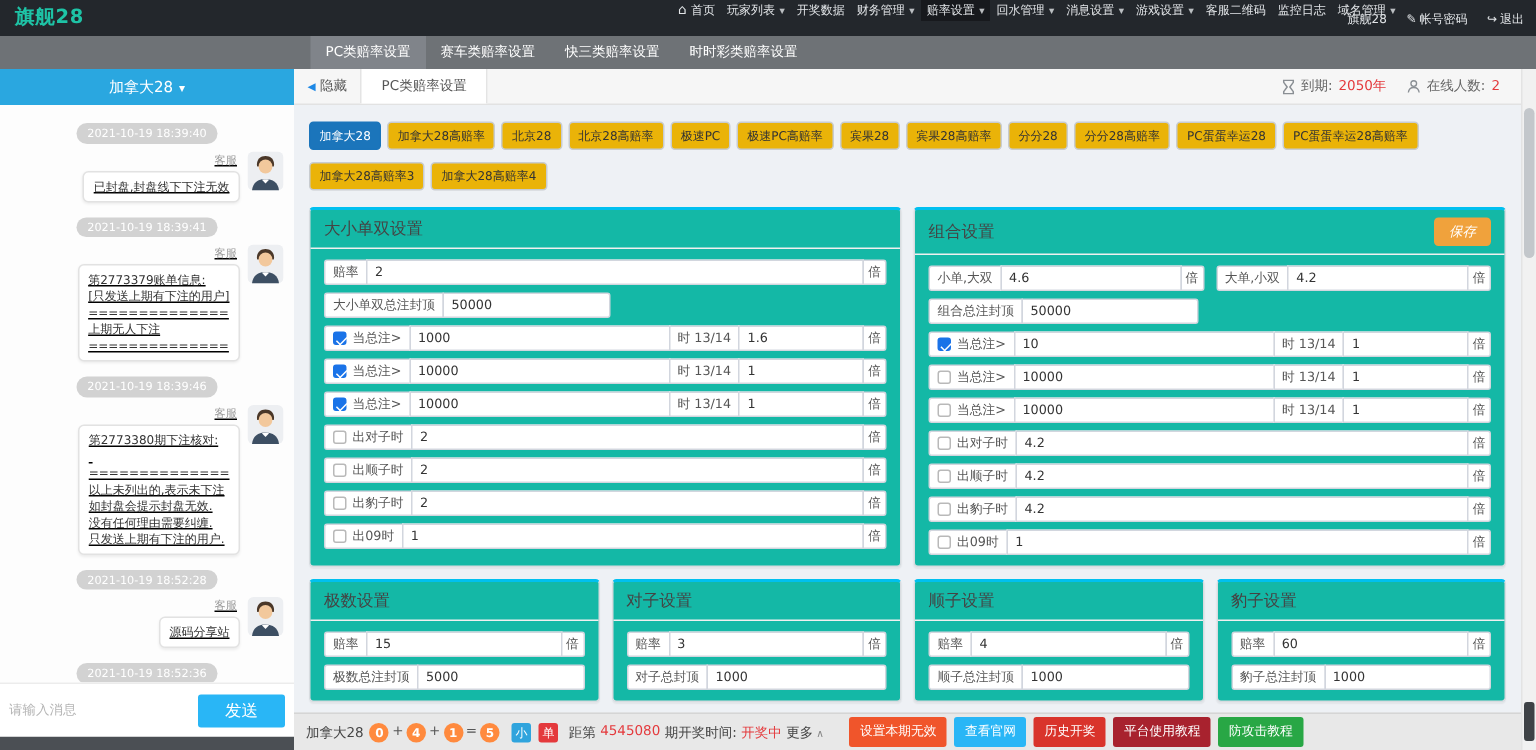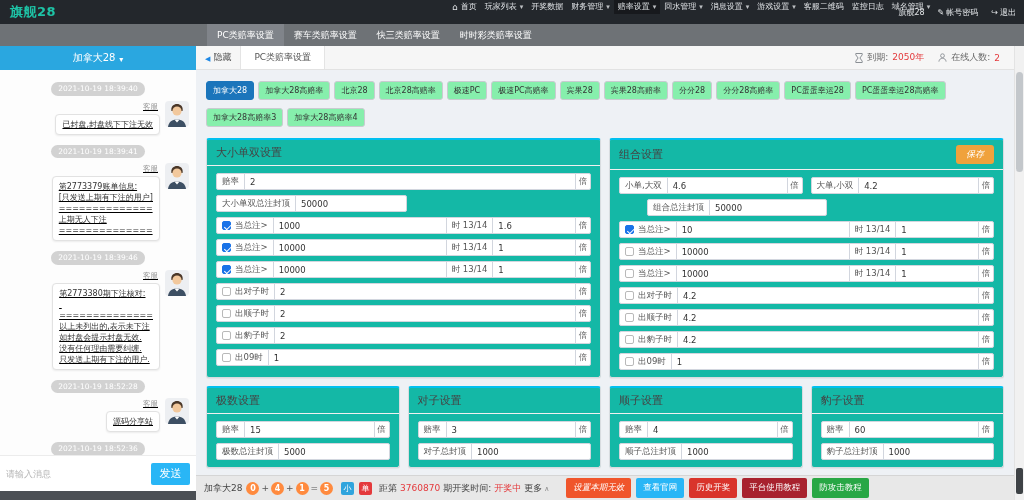--- a/index.html
+++ b/index.html
@@ -40,27 +40,27 @@
   .ts-pill { background:#d2d2d2; color:#fff; font-size:7.5px; line-height:1; padding:3px 7px; border-radius:8px; width:max-content; margin:10px auto 5px; }
   .msg { display:flex; justify-content:flex-end; margin-bottom:3px;text-decoration:underline; }
   .msg-col { display:flex; flex-direction:column; align-items:flex-end; }
   .sender { font-size:7.5px; color:#999; margin:1px 2px 2px 0; }
   .bubble { background:#fff; border:1px solid #e2e2e2; border-radius:4px; padding:4px 6px; box-shadow:0 1px 2px rgba(0,0,0,.07); max-width:120px; }
   .bline { font-size:8px; color:#333; line-height:11px; text-align:left; white-space:nowrap; }
   .avatar { width:24px; height:26px; margin-left:5px; flex:none; }
   .chat-input-bar { position:absolute; left:0; bottom:9px; width:196px; height:36px; background:#fff; border-top:1px solid #ececec; display:flex; align-items:center; padding:0 6px; z-index:5; }
   .chat-input { border:none; outline:none; flex:1; min-width:0; font-size:9px; color:#333; font-family:inherit; }
   .chat-input::placeholder { color:#b5b5b5; }
-  .send-btn { flex:none; width:39px; height:22px; background:#29b6f6; border:none; color:#fff; font-size:11px; border-radius:2px; cursor:pointer; font-family:Liberation Serif, serif;margin-left:44px; }
+  .send-btn { flex:none; width:58px; height:22px; background:#29b6f6; border:none; color:#fff; font-size:11px; border-radius:2px; cursor:pointer; font-family:Liberation Serif, serif;margin-left:44px; }
   .sidebar-strip { position:absolute; left:0; bottom:0; width:196px; height:9px; background:#4b4f54; }
 
   
   .main { position:absolute; left:196px; top:70px; width:818px; height:405px; overflow:hidden; background:#eef1f5; }
   .gtabs { padding:8px 10px 2px; }
-  .gtab { display:inline-block; background:#86efac; border:1px solid #c8ccd0; border-radius:3px; padding:3px 6px; font-size:8px; color:#333; margin:0 4px 5px 0; cursor:pointer; white-space:nowrap; }
+  .gtab { display:inline-block; background:#eab308; border:1px solid #c8ccd0; border-radius:3px; padding:3px 6px; font-size:8px; color:#333; margin:0 4px 5px 0; cursor:pointer; white-space:nowrap; }
   .gtab.active { background:#1b75bb; border-color:#1b75bb; color:#fff; }
 
   .prow1 { display:flex; gap:8px; margin:4px 10px 0; }
   .prow2 { display:flex; gap:8px; margin:8px 10px 0; }
   .prow1 .panel, .prow2 .panel { flex:1; min-width:0; }
   .panel { background:#14b8a6; border:1px solid #d8dce0; border-top:2px solid #00c0ef; border-radius:3px; box-shadow:0 1px 1px rgba(0,0,0,.05); }
   .panel-header { display:flex; align-items:center; justify-content:space-between; padding:5px 9px; border-bottom:1px solid #f0f0f0; min-height:24px; }
   .panel-title { font-size:11px; color:#444; }
   .save-btn { background:#f0a23c; border:none; color:#fff; font-size:9px; font-style:italic; padding:3px 10px; border-radius:3px; cursor:pointer; font-family:inherit; }
   .panel-body { padding:7px 9px 2px; }
@@ -358,21 +358,21 @@
               <span class="cell lbl">小单,大双</span>
               <span class="cell inp" style="flex: 1 1 0%;">4.6</span>
               <span class="cell unit">倍</span>
             </span>
             <span class="pgrp">
               <span class="cell lbl">大单,小双</span>
               <span class="cell inp" style="flex: 1 1 0%;">4.2</span>
               <span class="cell unit">倍</span>
             </span>
           </div>
-          <div class="irow" style="justify-content: flex-start; margin-left: 28px;">
+          <div class="irow" style="justify-content: flex-start;">
             <span class="cell lbl">组合总注封顶</span>
             <span class="cell inp" style="width: 118px;">50000</span>
           </div>
           <div class="irow">
             <span class="cell lbl">
               <span class="cb on"></span>
               <span>当总注&gt;</span>
             </span>
             <span class="cell inp" style="flex: 2.6 1 0%;">10</span>
             <span class="cell lbl">时 13/14</span>
@@ -510,26 +510,26 @@
       <span class="op">+</span>
       <span class="ball">4</span>
       <span class="op">+</span>
       <span class="ball">1</span>
       <span class="op">=</span>
       <span class="ball">5</span>
     </span>
   <span class="badge sm">小</span>
   <span class="badge od">单</span>
   <span>距第</span>
-  <span class="red">3760870</span>
+  <span class="red">4545080</span>
   <span>期开奖时间:</span>
   <span class="red">开奖中</span>
   <span><span>更多</span><span class="up-caret"></span></span>
   <span id="sbbtns" style="display:inline-flex;align-items:center;">
-      <button class="sb-btn first" style="background: rgb(240, 85, 43); font-style: italic;">设置本期无效</button>
+      <button class="sb-btn first" style="background: rgb(240, 85, 43);">设置本期无效</button>
       <button class="sb-btn" style="background: rgb(41, 182, 246);">查看官网</button>
       <button class="sb-btn" style="background: rgb(217, 52, 43);">历史开奖</button>
       <button class="sb-btn" style="background: rgb(168, 34, 46);">平台使用教程</button>
       <button class="sb-btn" style="background: rgb(40, 167, 69);">防攻击教程</button>
     </span>
 </div>
 
 <div class="vscroll">
   <div class="vthumb"></div>
   <div class="vdark"></div>

